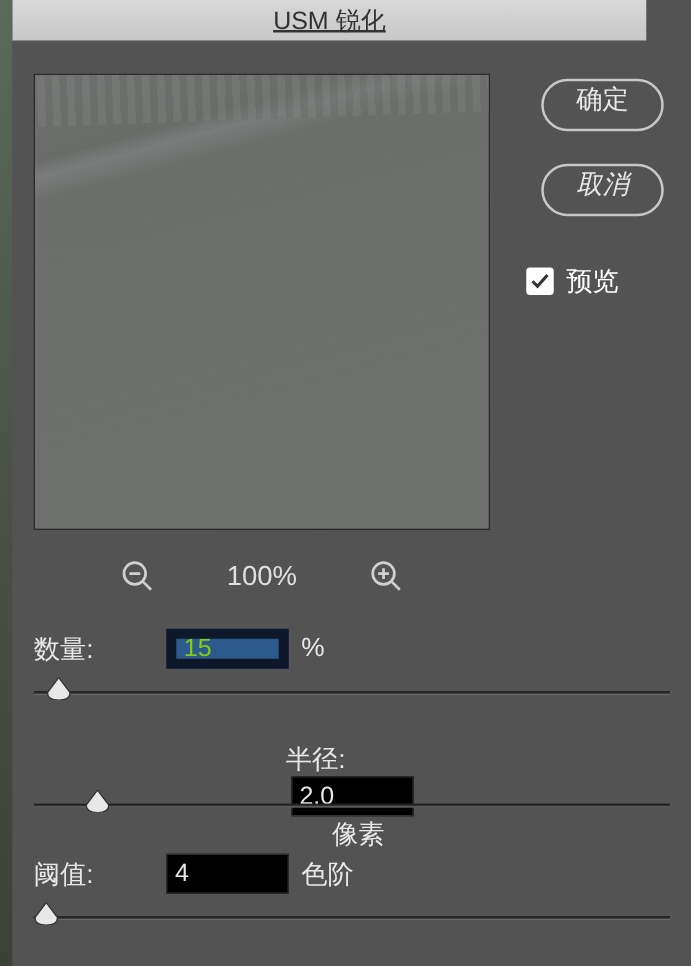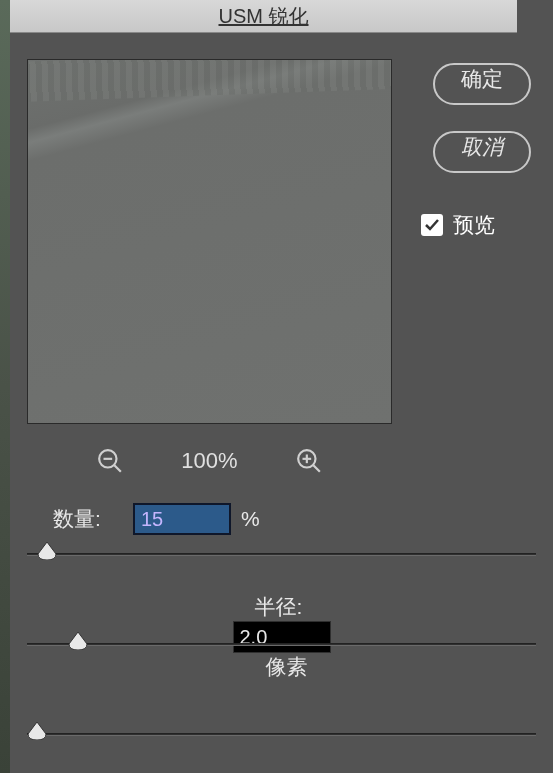--- a/index.html
+++ b/index.html
@@ -99,34 +99,34 @@
     }
     .param-row {
       position: absolute;
       left: 17px;
       width: 509px;
       display: flex;
       align-items: center;
       color: #e8e8e8;
       font-size: 21px;
     }
-    .param-label { width: 100px; text-align: center; margin-right: 6px; }
+    .param-label { width: 100px; text-align: left; margin-right: 6px; }
     .param-input {
       width: 98px; height: 32px;
       background: #000000;
       border: 1px solid #2f2f2f;
       color: #e8e8e8;
       font-size: 20px;
       padding: 0 6px;
       outline: none;
     }
     .param-input.selected {
-      border: 2px solid #0f172a;
+      border: 8px solid #0f172a;
       background: #2c5a8a;
-      color: #c4b5fd;
+      color: #84cc16;
     }
     .param-unit { margin-left: 10px; }
     .slider-track {
       position: absolute;
       left: 17px;
       width: 509px; height: 3px;
       background: #2f2f2f;
       border-top: 1px solid #222;
       border-bottom: 1px solid #6a6a6a;
     }
@@ -210,20 +210,25 @@
     <span class="param-unit">像素</span>
   </div>
   <div class="slider-track track2">
     <span class="slider-thumb" style="left:50.9px;top:-12px;position:absolute">
       <svg viewBox="0 0 22 18">
           <path d="M11 0 L20 12 Q20 18 11 18 Q2 18 2 12 Z" fill="#e8e8e8" stroke="#333"></path>
         </svg>
     </span>
   </div>
 
+  <div class="param-row row-thresh">
+    <span class="param-label">阈值:</span>
+    <input class="param-input" value="4" style="">
+    <span class="param-unit">色阶</span>
+  </div>
   <div class="slider-track track3">
     <span class="slider-thumb" style="left:10.18px;top:-12px;position:absolute">
       <svg viewBox="0 0 22 18">
           <path d="M11 0 L20 12 Q20 18 11 18 Q2 18 2 12 Z" fill="#e8e8e8" stroke="#333"></path>
         </svg>
     </span>
   </div>
 
 </div>
 

